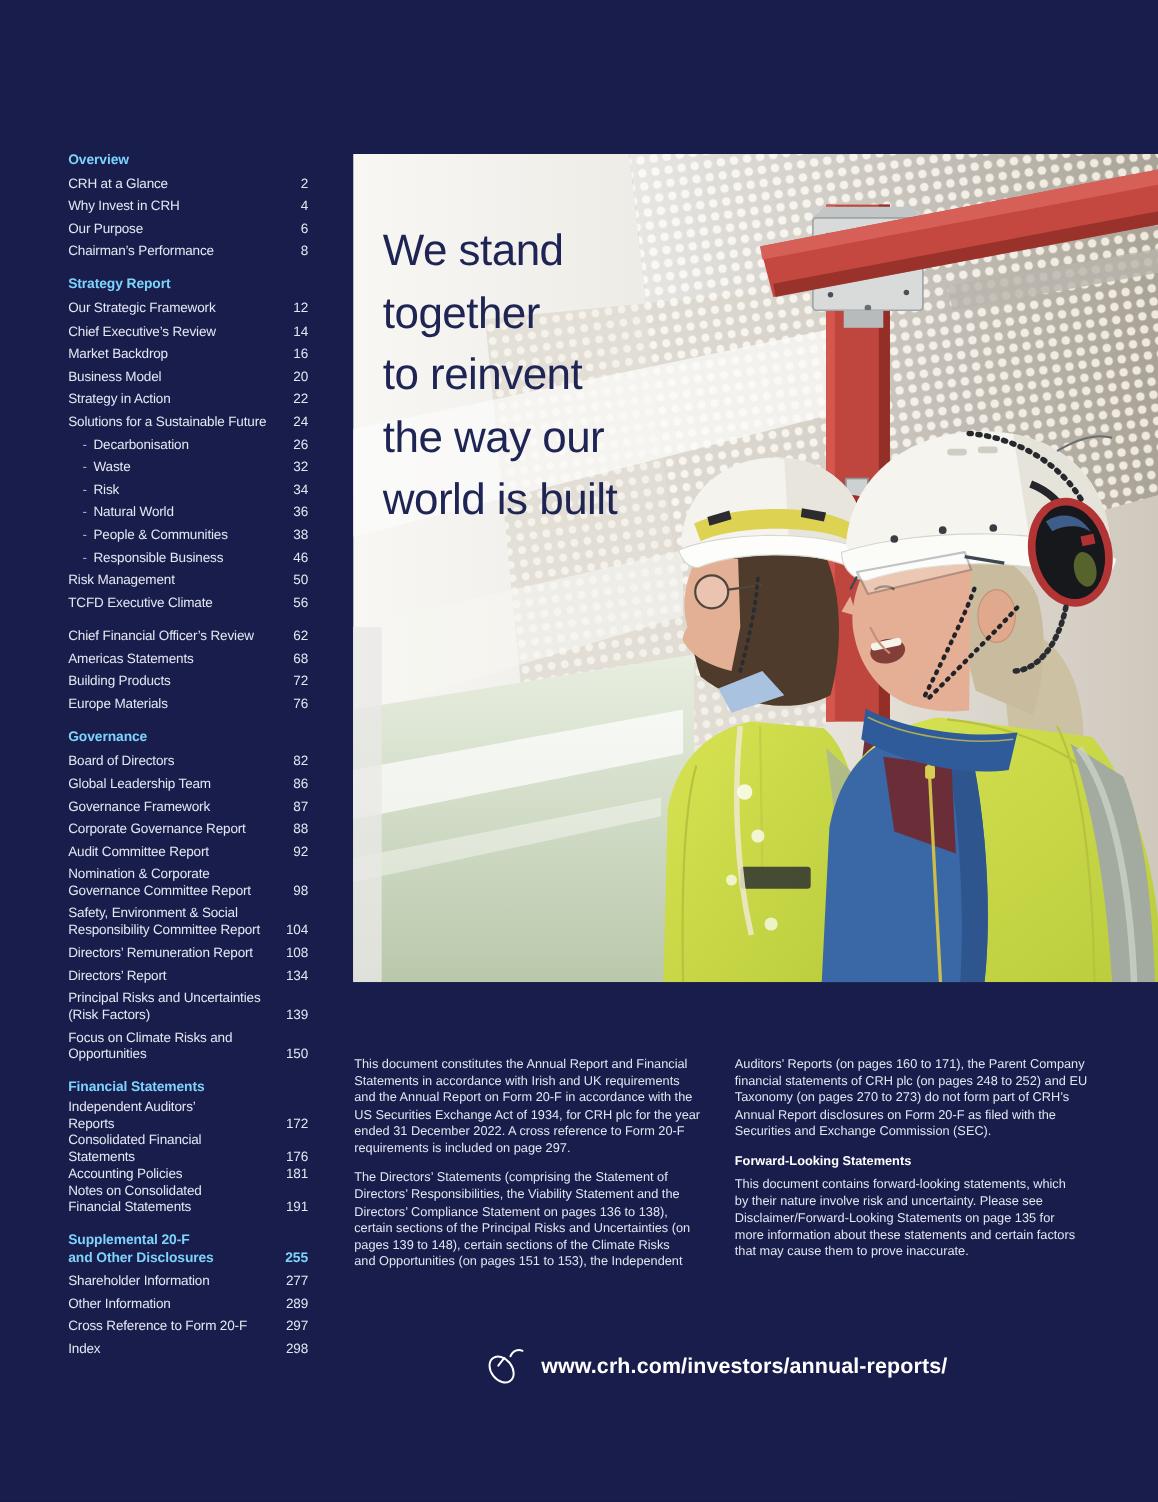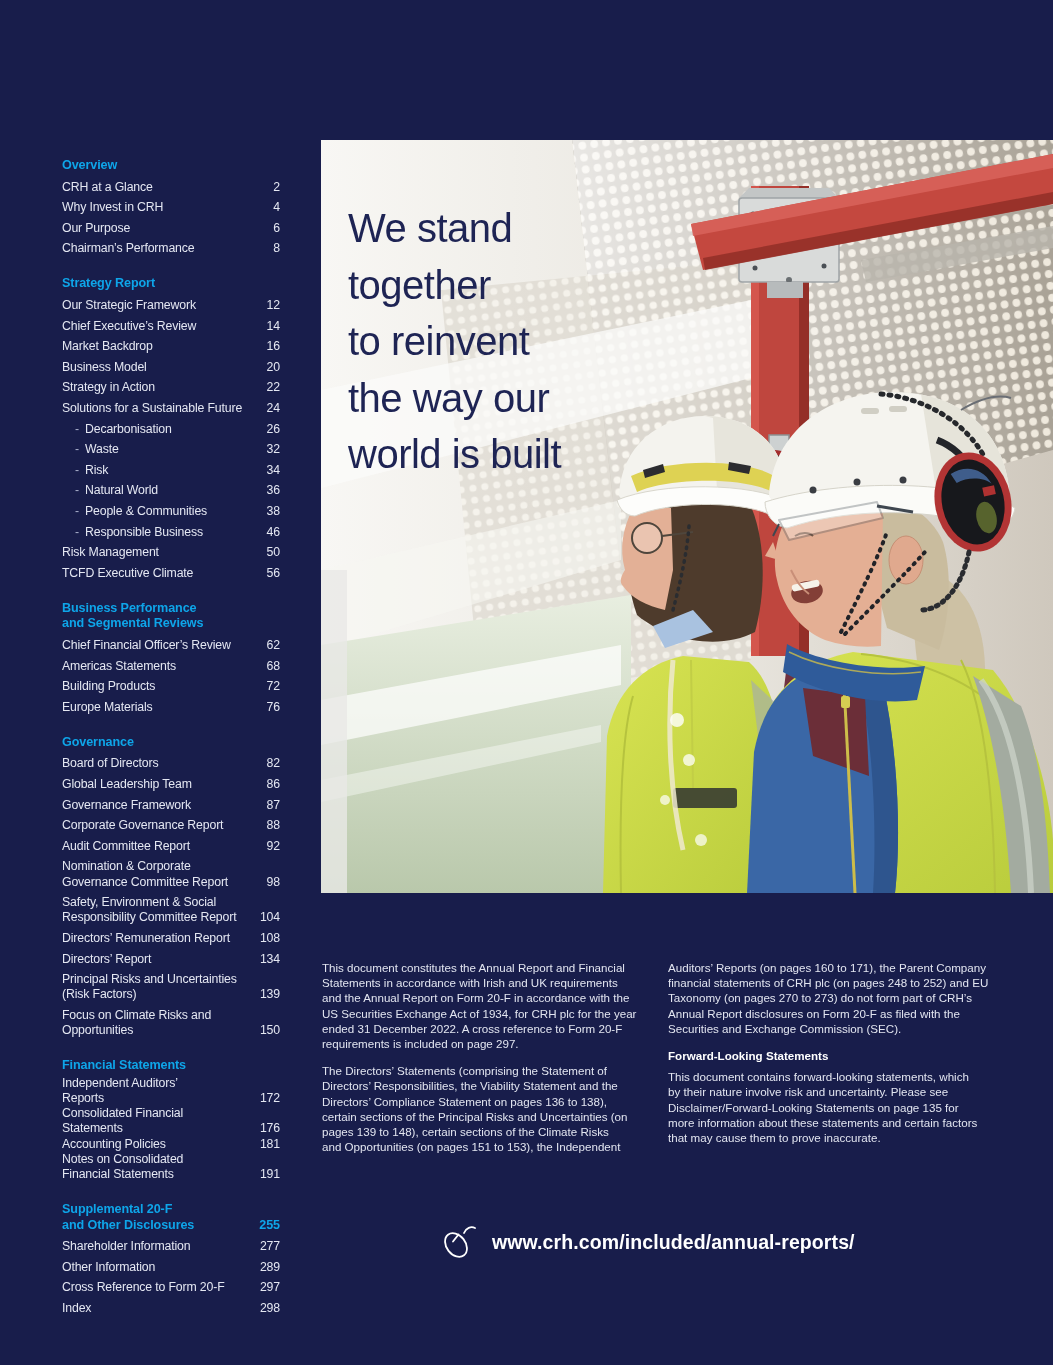--- a/index.html
+++ b/index.html
@@ -6,22 +6,22 @@
   body{
     width:1053px;height:1365px;position:relative;overflow:hidden;
     background:#181d4b;
     font-family:"Liberation Sans", sans-serif;
     -webkit-font-smoothing:antialiased;
   }
 
   
   .toc{position:absolute;left:62px;top:138px;width:218px;color:#e9ebf4;}
   .toc-section{margin-bottom:15px;}
-  .toc-heading{display:flex;font-size:12.6px;font-weight:bold;color:#0ea5e9;
-    line-height:15.5px;margin-bottom:6px;letter-spacing:-0.1px;margin-top:20px;}
+  .toc-heading{display:flex;font-size:12.6px;font-weight:bold;color:#7dd3fc;
+    line-height:15.5px;margin-bottom:6px;letter-spacing:-0.1px;}
   .toc-heading .lbl{white-space:pre-line;}
   .toc-item{display:flex;font-size:12.3px;line-height:15.2px;margin-bottom:5.4px;
     letter-spacing:-0.15px;color:#e4e7f2;cursor:pointer;}
   .toc-item .lbl{white-space:pre-line;}
   .toc-item.sub{padding-left:13px;}
   .toc-item .dash{width:10px;color:#aab0cc;flex:0 0 auto;}
   .num{margin-left:auto;padding-left:6px;align-self:flex-end;flex:0 0 auto;}
   .toc-section.compact .toc-item{margin-bottom:0;gap:32px;}
   .toc-section.compact .toc-heading{margin-bottom:2px;}
 
@@ -131,24 +131,20 @@
       <div class="toc-item">
         <span class="lbl">Risk Management</span>
         <span class="num">50</span>
       </div>
       <div class="toc-item">
         <span class="lbl">TCFD Executive Climate</span>
         <span class="num">56</span>
       </div>
     </div>
     <div class="toc-section">
-      <div class="toc-heading">
-        <span class="lbl">Business Performance
-and Segmental Reviews</span>
-      </div>
       <div class="toc-item">
         <span class="lbl">Chief Financial Officer’s Review</span>
         <span class="num">62</span>
       </div>
       <div class="toc-item">
         <span class="lbl">Americas Statements</span>
         <span class="num">68</span>
       </div>
       <div class="toc-item">
         <span class="lbl">Building Products</span>
@@ -454,14 +450,14 @@
   </div>
 
 <div class="url-row">
   <svg class="mouse" viewBox="0 0 40 36">
     <g fill="none" stroke="#ffffff" stroke-width="1.8" stroke-linecap="round">
       <ellipse cx="16" cy="21" rx="9.5" ry="13" transform="rotate(-38 16 21)"></ellipse>
       <line x1="18.5" y1="10.5" x2="13" y2="17.5"></line>
       <path d="M24,9 C26,4 31,2 35,4"></path>
     </g>
   </svg>
-  <a class="url-text">www.crh.com/included/annual-reports/</a>
+  <a class="url-text">www.crh.com/investors/annual-reports/</a>
 </div>
 
 </body></html>

